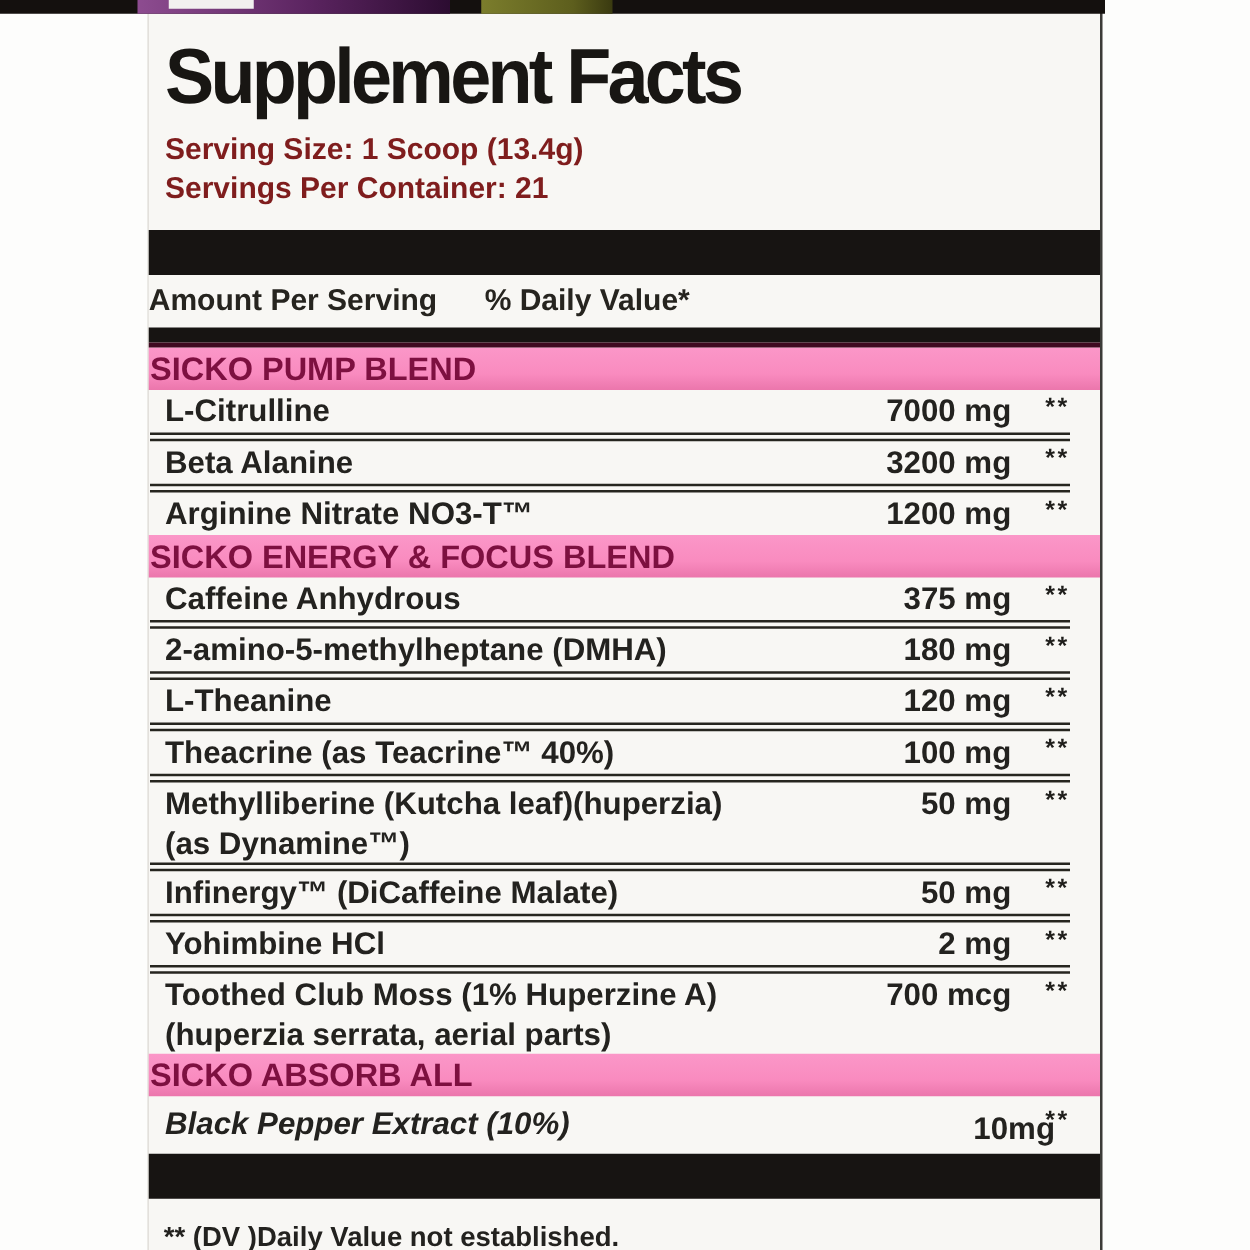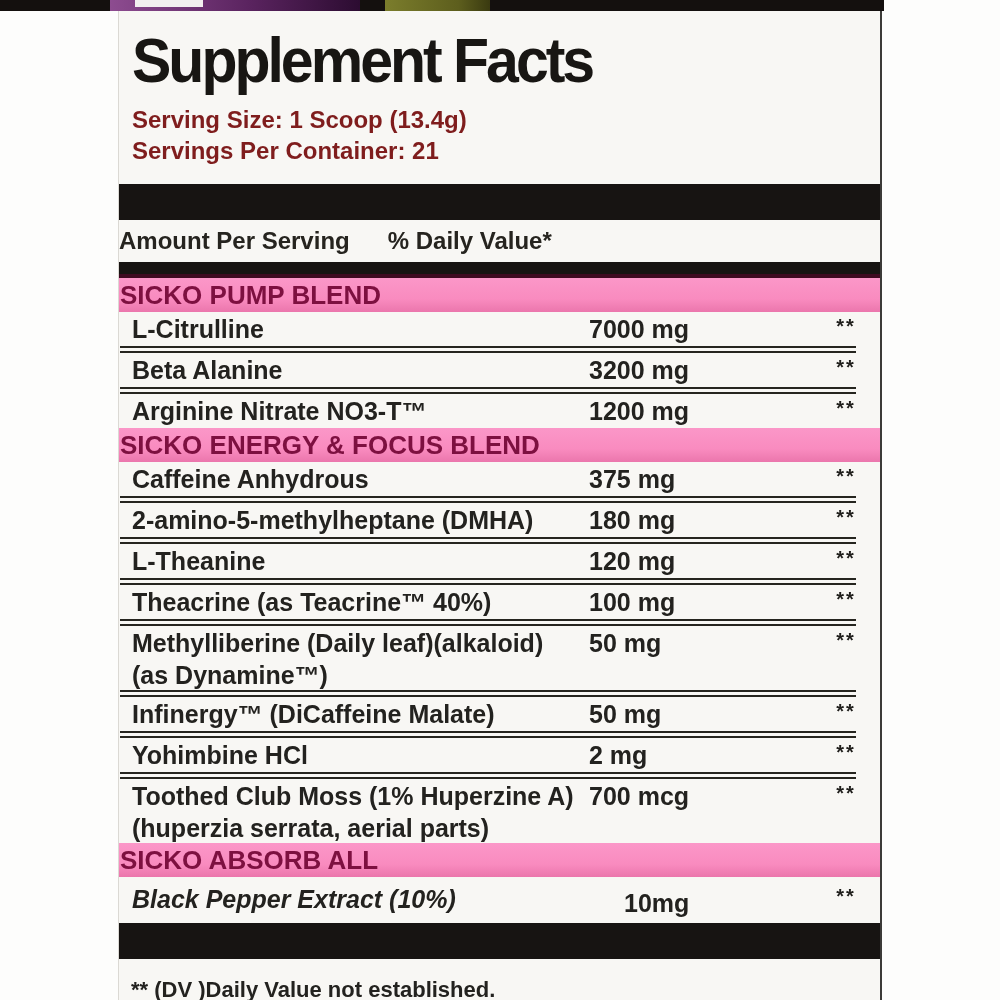--- a/index.html
+++ b/index.html
@@ -40,21 +40,21 @@
   .colhead .amt{margin-right:38px;}
   .band{
     height:34px;line-height:34px;padding-left:1px;
     font-size:26px;font-weight:bold;letter-spacing:0px;color:#7d1040;
     background:linear-gradient(180deg,#fb97c8 0%,#f98bbf 62%,#eb76ac 100%);
   }
   .band.first{border-top:4px solid #3f0a20;}
   .row{position:relative;font-weight:bold;font-size:25px;color:#23221f;}
   .row .nm{display:block;margin-left:13px;line-height:34px;height:34px;white-space:nowrap;}
   .row .nm2{display:block;margin-left:13px;line-height:30px;height:30px;white-space:nowrap;}
-  .row .val{position:absolute;left:470px;top:0;width:220px;text-align:left;line-height:34px;}
+  .row .val{position:absolute;left:470px;top:0;width:220px;text-align:right;line-height:34px;}
   .row .dv{
     position:absolute;left:690px;top:-1px;width:74px;text-align:center;
     font-size:20px;letter-spacing:2px;line-height:30px;color:#1f1e1b;
   }
   .row.pepper .nm{line-height:44px;height:46px;font-style:italic;}
   .row.pepper .val{left:505px;top:9px;}
   .row.pepper .dv{top:4px;}
   .sep{height:3px;border-top:2px solid #26251f;border-bottom:2px solid #26251f;margin:0 24px 0 1px;}
   .foot{padding:18px 0 0 12px;font-size:22px;font-weight:bold;color:#23221f;letter-spacing:0px;}
 </style>
@@ -121,21 +121,21 @@
         <span class="dv">**</span>
       </div>
       <div class="sep"></div>
       <div class="row">
         <span class="nm">Theacrine (as Teacrine™ 40%)</span>
         <span class="val">100 mg</span>
         <span class="dv">**</span>
       </div>
       <div class="sep"></div>
       <div class="row">
-        <span class="nm">Methylliberine (Daily leaf)(alkaloid)</span>
+        <span class="nm">Methylliberine (Kutcha leaf)(huperzia)</span>
         <span class="val">50 mg</span>
         <span class="dv">**</span>
         <span class="nm2">(as Dynamine™)</span>
       </div>
       <div class="sep"></div>
       <div class="row">
         <span class="nm">Infinergy™ (DiCaffeine Malate)</span>
         <span class="val">50 mg</span>
         <span class="dv">**</span>
       </div>

